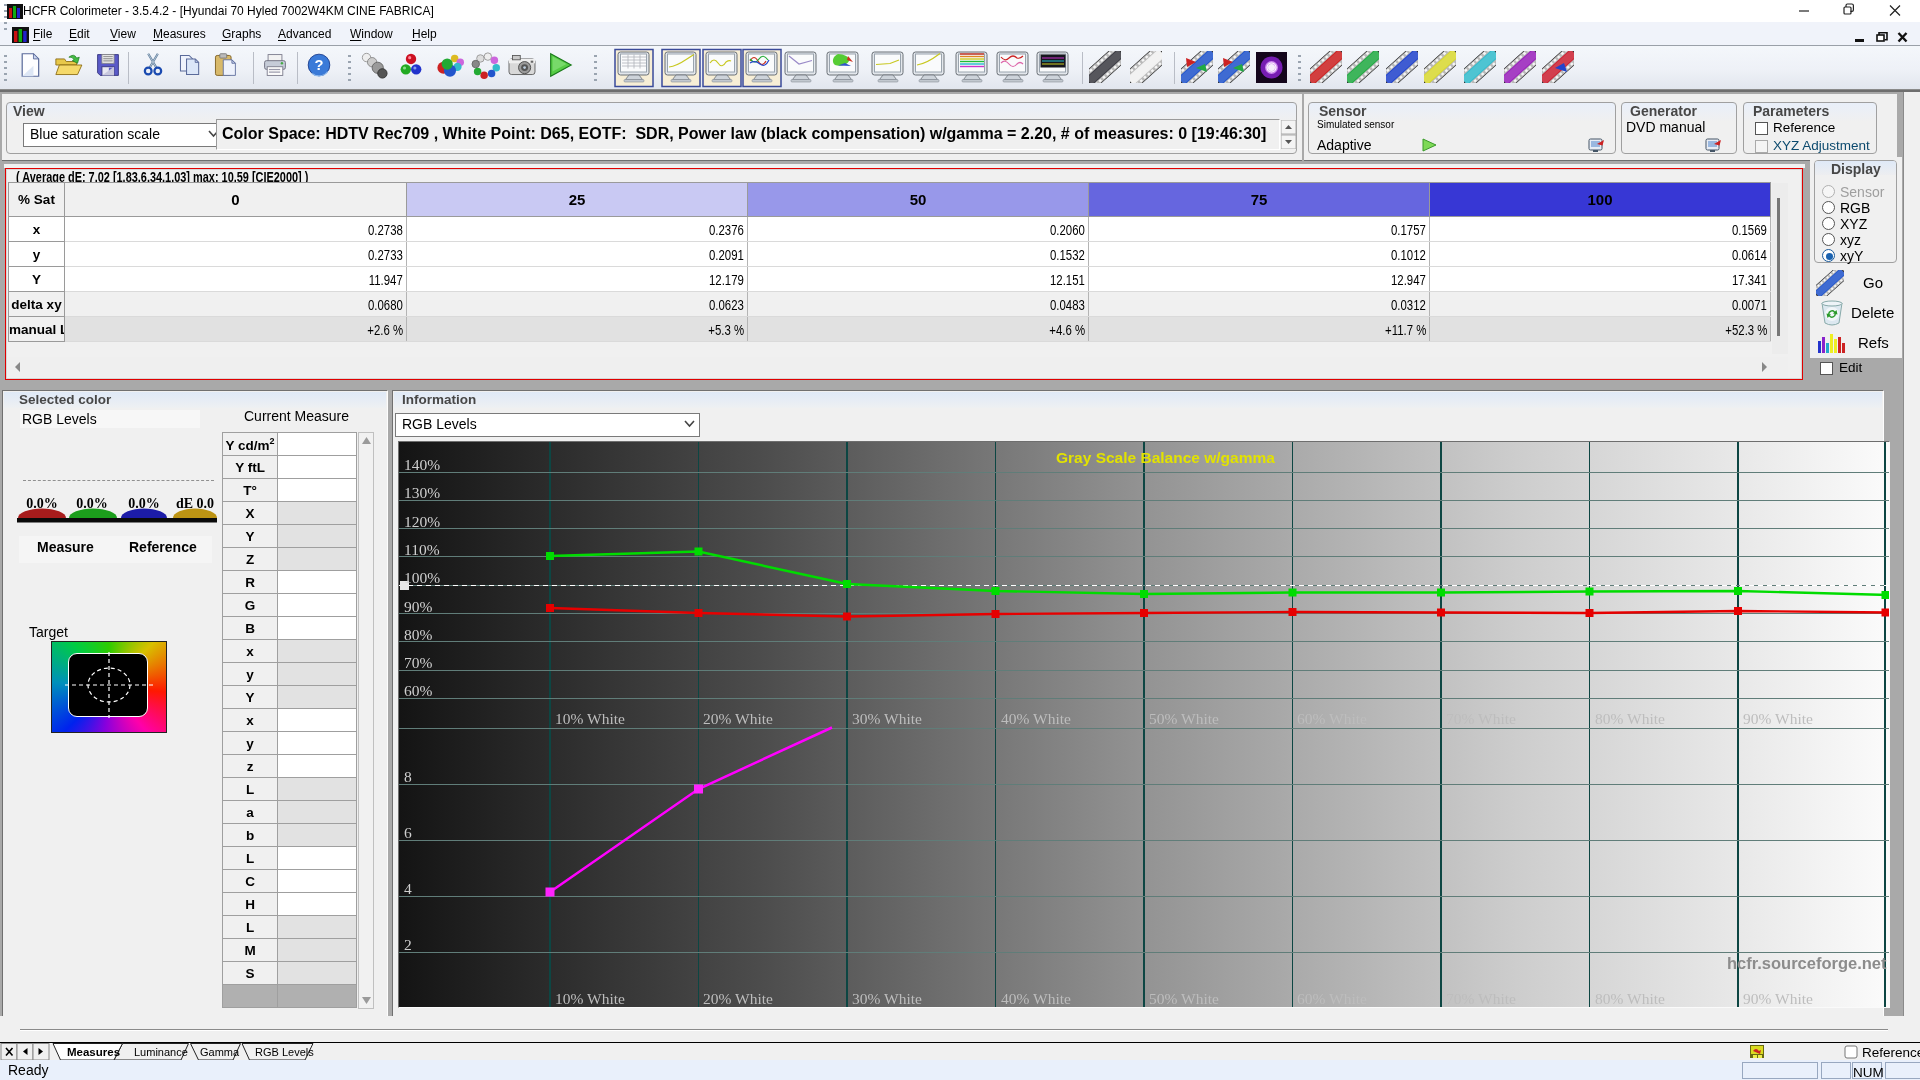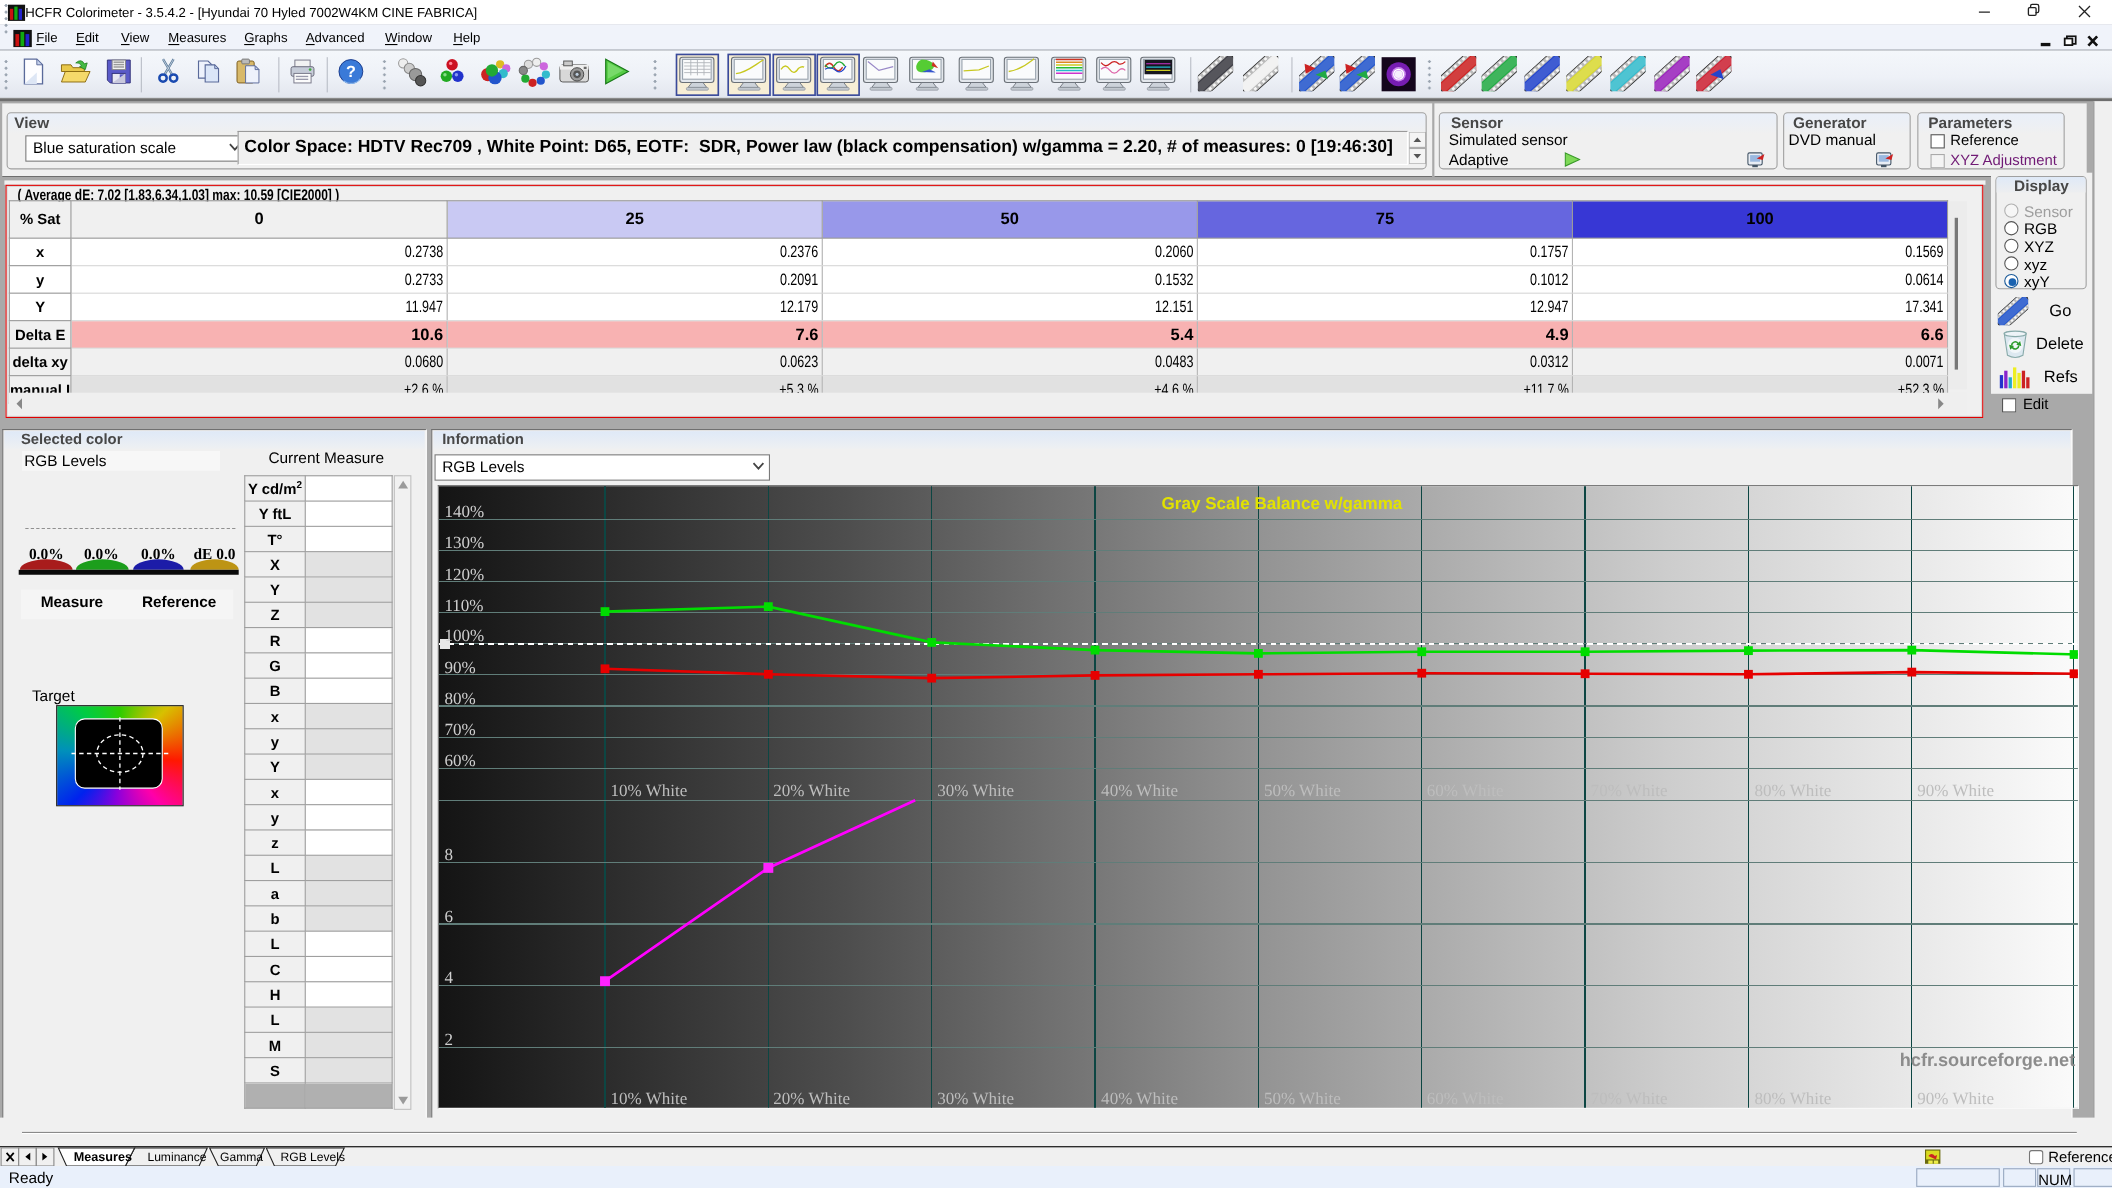--- a/index.html
+++ b/index.html
@@ -337,21 +337,21 @@
     <div class="abs" style="left:216px;top:27px;width:1064px;height:31px;background:#f0f0f0;border:1px solid #9a9a9a;border-bottom-color:#fff;border-right-color:#fff;font-size:16px;font-weight:bold;color:#000;padding:5px 0 0 5px;white-space:nowrap;overflow:hidden;">Color Space: HDTV Rec709 , White Point: D65, EOTF:&nbsp; SDR, Power law (black compensation) w/gamma = 2.20, # of measures: 0 [19:46:30]</div>
     <div class="abs" style="left:1281px;top:28px;width:16px;height:29px;">
       <svg width="16" height="29">
           <rect x="0" y="0" width="15" height="14" fill="#f4f4f4" stroke="#aaa"></rect>
           <rect x="0" y="15" width="15" height="14" fill="#f4f4f4" stroke="#aaa"></rect>
           <path d="M4 9 l3.5 -4 l3.5 4 z" fill="#555"></path>
           <path d="M4 20 l3.5 4 l3.5 -4 z" fill="#555"></path>
         </svg></div>
     <div class="gbox" style="left:1308px;top:10px;width:308px;height:52px;"></div>
     <div class="glabel" style="left:1319px;top:11px;">Sensor</div>
-    <div class="abs" style="left:1317px;top:27px;font-size:14px;">Simulated sensor</div>
+    <div class="abs" style="left:1317px;top:27px;font-size:10px;">Simulated sensor</div>
     <div class="abs" style="left:1317px;top:45px;font-size:14px;">Adaptive</div>
     <svg class="abs" style="left:1422px;top:46px" width="15" height="14">
         <path d="M1 1 L14 7 L1 13 Z" fill="#7ed957" stroke="#3a9a2a"></path>
       </svg>
     <svg class="abs" style="left:1588px;top:44px" width="18" height="17">
         <rect x="1" y="3" width="13" height="11" rx="1.5" fill="#e8edf5" stroke="#456"></rect>
         <rect x="3" y="5" width="9" height="6" fill="#9ab8e0"></rect>
         <path d="M9 8 l7 -4 l-1.5 5.5 z" fill="#cc2222"></path>
         <rect x="5" y="14" width="5" height="2" fill="#456"></rect>
       </svg>
@@ -362,21 +362,21 @@
         <rect x="1" y="3" width="13" height="11" rx="1.5" fill="#e8edf5" stroke="#456"></rect>
         <rect x="3" y="5" width="9" height="6" fill="#9ab8e0"></rect>
         <path d="M9 8 l7 -4 l-1.5 5.5 z" fill="#cc2222"></path>
         <rect x="5" y="14" width="5" height="2" fill="#456"></rect>
       </svg>
     <div class="gbox" style="left:1743px;top:10px;width:134px;height:52px;"></div>
     <div class="glabel" style="left:1753px;top:11px;">Parameters</div>
     <div class="abs" style="left:1755px;top:30px;width:13px;height:13px;background:#fff;border:1px solid #555;"></div>
     <div class="abs" style="left:1773px;top:28px;font-size:13.5px;">Reference</div>
     <div class="abs" style="left:1755px;top:48px;width:13px;height:13px;background:#f4f4f4;border:1px solid #aaa;"></div>
-    <div class="abs" style="left:1773px;top:46px;font-size:13.5px;color:#701a75;">XYZ Adjustment</div>
+    <div class="abs" style="left:1773px;top:46px;font-size:13.5px;color:#0c4a6e;">XYZ Adjustment</div>
 
     <div class="abs" style="left:4px;top:72px;width:1801px;height:4px;background:#f0f0f0;"></div>
     <div class="abs" style="left:5px;top:76px;width:1798px;height:212px;background:#f0f0f0;border:1px solid #e00000;box-shadow:0 0 0 1px #d6d6d6 inset;"></div>
     <div class="abs" style="left:16px;top:77px;font-size:14px;font-weight:bold;"><span style="display:inline-block;transform:scaleX(0.78);transform-origin:0 50%;white-space:nowrap;">( Average dE: 7.02 [1.83,6.34,1.03] max: 10.59 [CIE2000] )</span></div>
     <div class="abs" style="left:8px;top:90px;">
       <table id="mtable">
           <colgroup>
             <col style="width:56px">
             <col style="width:342px">
             <col style="width:341px">
@@ -409,28 +409,20 @@
               <td><span class="cnd">0.1012</span></td>
               <td><span class="cnd">0.0614</span></td>
             </tr>
         <tr class="wrow">
               <td class="lbl">Y</td>
               <td><span class="cnd">11.947</span></td>
               <td><span class="cnd">12.179</span></td>
               <td><span class="cnd">12.151</span></td>
               <td><span class="cnd">12.947</span></td>
               <td><span class="cnd">17.341</span></td>
-            </tr>
-        <tr class="erow">
-              <td class="lbl">Delta E</td>
-              <td>10.6</td>
-              <td>7.6</td>
-              <td>5.4</td>
-              <td>4.9</td>
-              <td>6.6</td>
             </tr>
         <tr class="xrow">
               <td class="lbl">delta xy</td>
               <td><span class="cnd">0.0680</span></td>
               <td><span class="cnd">0.0623</span></td>
               <td><span class="cnd">0.0483</span></td>
               <td><span class="cnd">0.0312</span></td>
               <td><span class="cnd">0.0071</span></td>
             </tr>
         <tr class="lrow">

